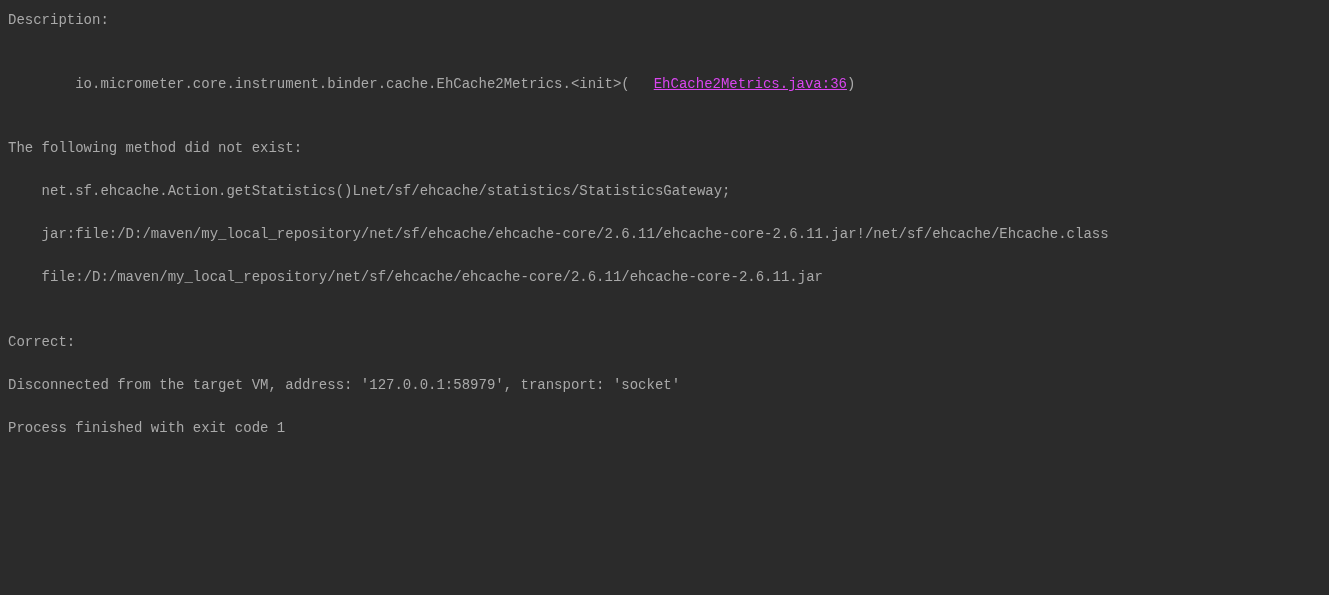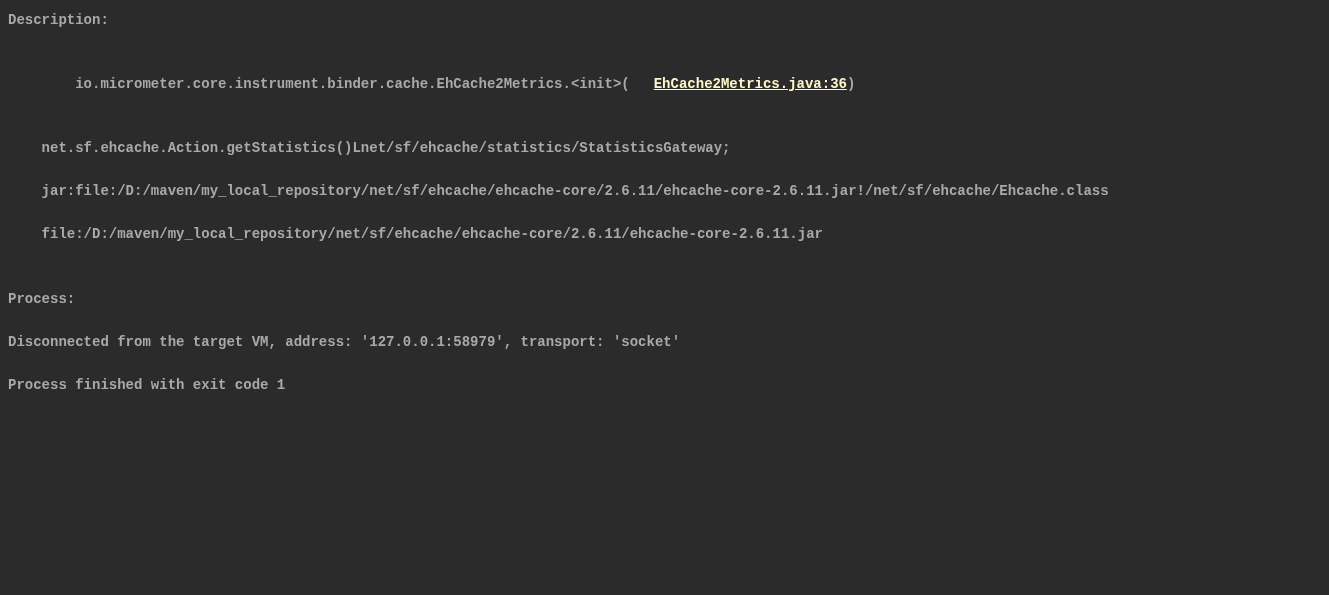--- a/index.html
+++ b/index.html
@@ -14,39 +14,39 @@
       font-size: 14px;
       line-height: 1.5;
       padding: 10px 8px;
       width: 1329px;
       height: 595px;
       overflow: hidden;
     }
     .console-line {
       white-space: pre;
       margin-bottom: 22px;
-      font-weight: bold;
     }
     .link {
       text-decoration: underline;
-      color: #fef9c3;
+      color: #d946ef;
       padding-left: 24px;
     }
     .blank-line {
       height: 22px;
     }
   </style>
 </head>
 <body>
 
 <div>
   <div class="console-line">Description:</div>
   <div class="console-line">
     <span>    io.micrometer.core.instrument.binder.cache.EhCache2Metrics.&lt;init&gt;(</span><span class="link">EhCache2Metrics.java:36</span><span>)</span>
   </div>
+  <div class="console-line">The following method did not exist:</div>
   <div class="console-line">    net.sf.ehcache.Action.getStatistics()Lnet/sf/ehcache/statistics/StatisticsGateway;</div>
   <div class="console-line">    jar:file:/D:/maven/my_local_repository/net/sf/ehcache/ehcache-core/2.6.11/ehcache-core-2.6.11.jar!/net/sf/ehcache/Ehcache.class</div>
   <div class="console-line">    file:/D:/maven/my_local_repository/net/sf/ehcache/ehcache-core/2.6.11/ehcache-core-2.6.11.jar</div>
   <div class="blank-line"></div>
-  <div class="console-line">Process:</div>
+  <div class="console-line">Correct:</div>
   <div class="console-line">Disconnected from the target VM, address: '127.0.0.1:58979', transport: 'socket'</div>
   <div class="console-line">Process finished with exit code 1</div>
 </div>
 
 </body></html>

